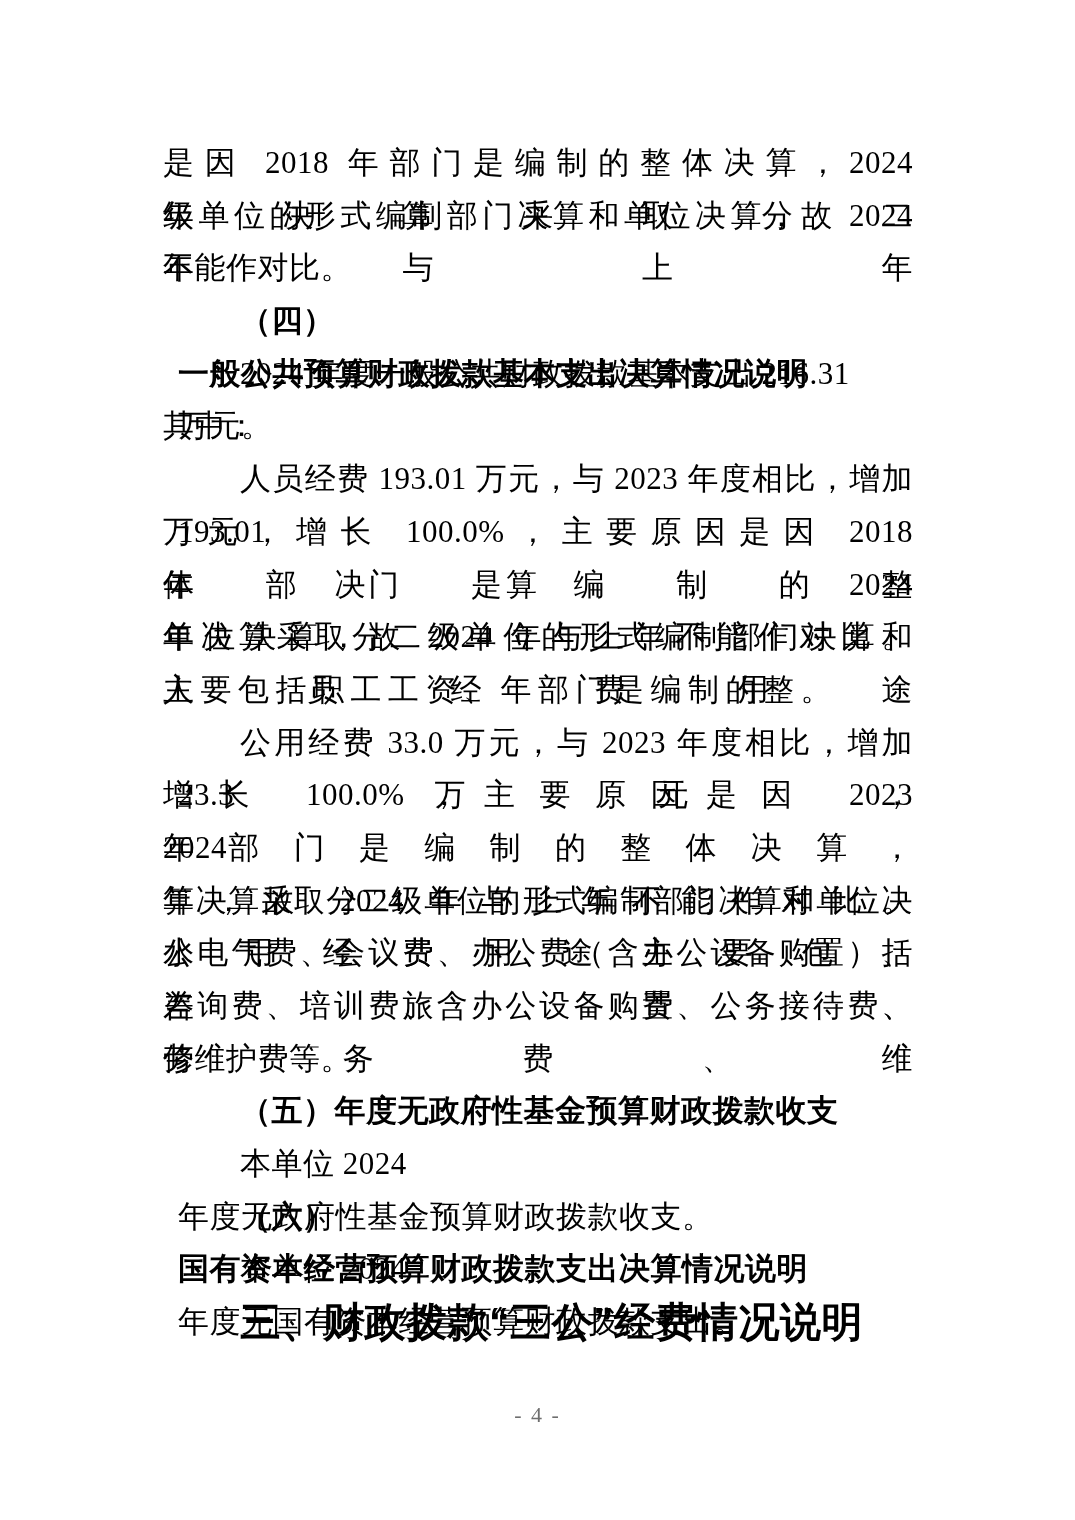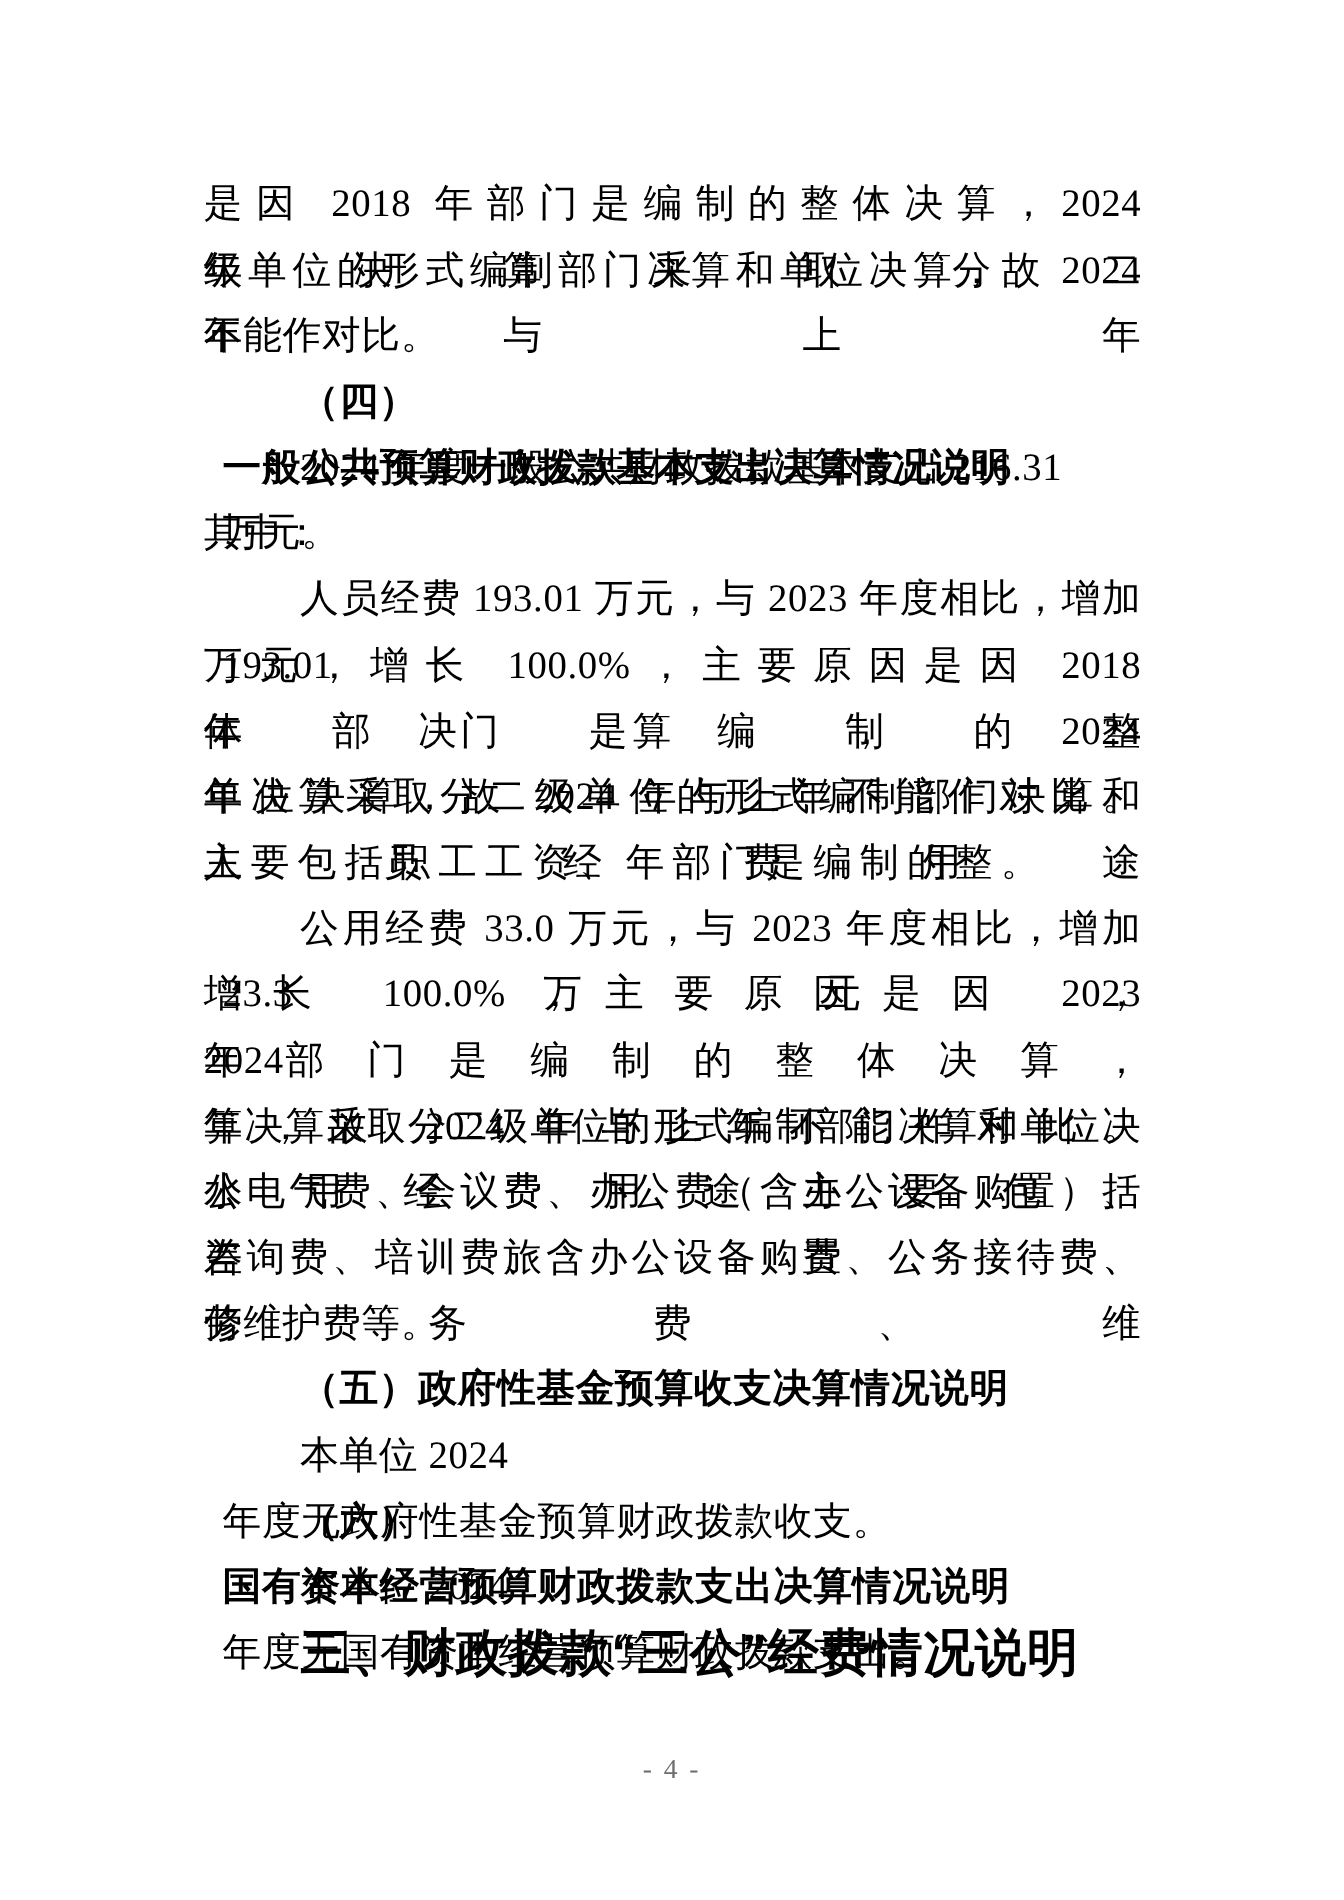--- a/index.html
+++ b/index.html
@@ -65,20 +65,20 @@
     <div class="line just">体决算，2024 年决算采取分二级单位的形式编制部门决算和</div>
     <div class="line just">单位决算，故 2024 年与上年不能作对比。人员经费用途</div>
     <div class="line sp">主要包括职工工资、年部门是编制的整。</div>
     <div class="line indent just">公用经费 33.0 万元，与 2023 年度相比，增加 23.3 万元，</div>
     <div class="line just">增长 100.0%，主要原因是因 2023 年部门是编制的整体决算，</div>
     <div class="line just">2024 年决算采取分二级单位的形式编制部门决算和单位决</div>
     <div class="line just">算，故 2024 年与上年不能作对比。公用经费用途主要包括</div>
     <div class="line just">水电气费、会议费、办公费（含办公设备购置）、差旅费、</div>
     <div class="line just">咨询费、培训费、含办公设备购置、公务接待费、劳务费、维</div>
     <div class="line">修维护费等。</div>
-    <div class="line h2 indent">（五）政府性基金预算收支决算情况说明</div>
+    <div class="line h2 indent">（五）年度无政府性基金预算财政拨款收支</div>
     <div class="line indent">本单位 2024 年度无政府性基金预算财政拨款收支。</div>
     <div class="line h2 indent">（六）国有资本经营预算财政拨款支出决算情况说明</div>
     <div class="line indent">本单位 2024 年度无国有资本经营预算财政拨款支出。</div>
     <div class="line h1 indent">三、财政拨款“三公”经费情况说明</div>
   </div>
   <div class="footer">- 4 -</div>
 </div>
 
 </body></html>

